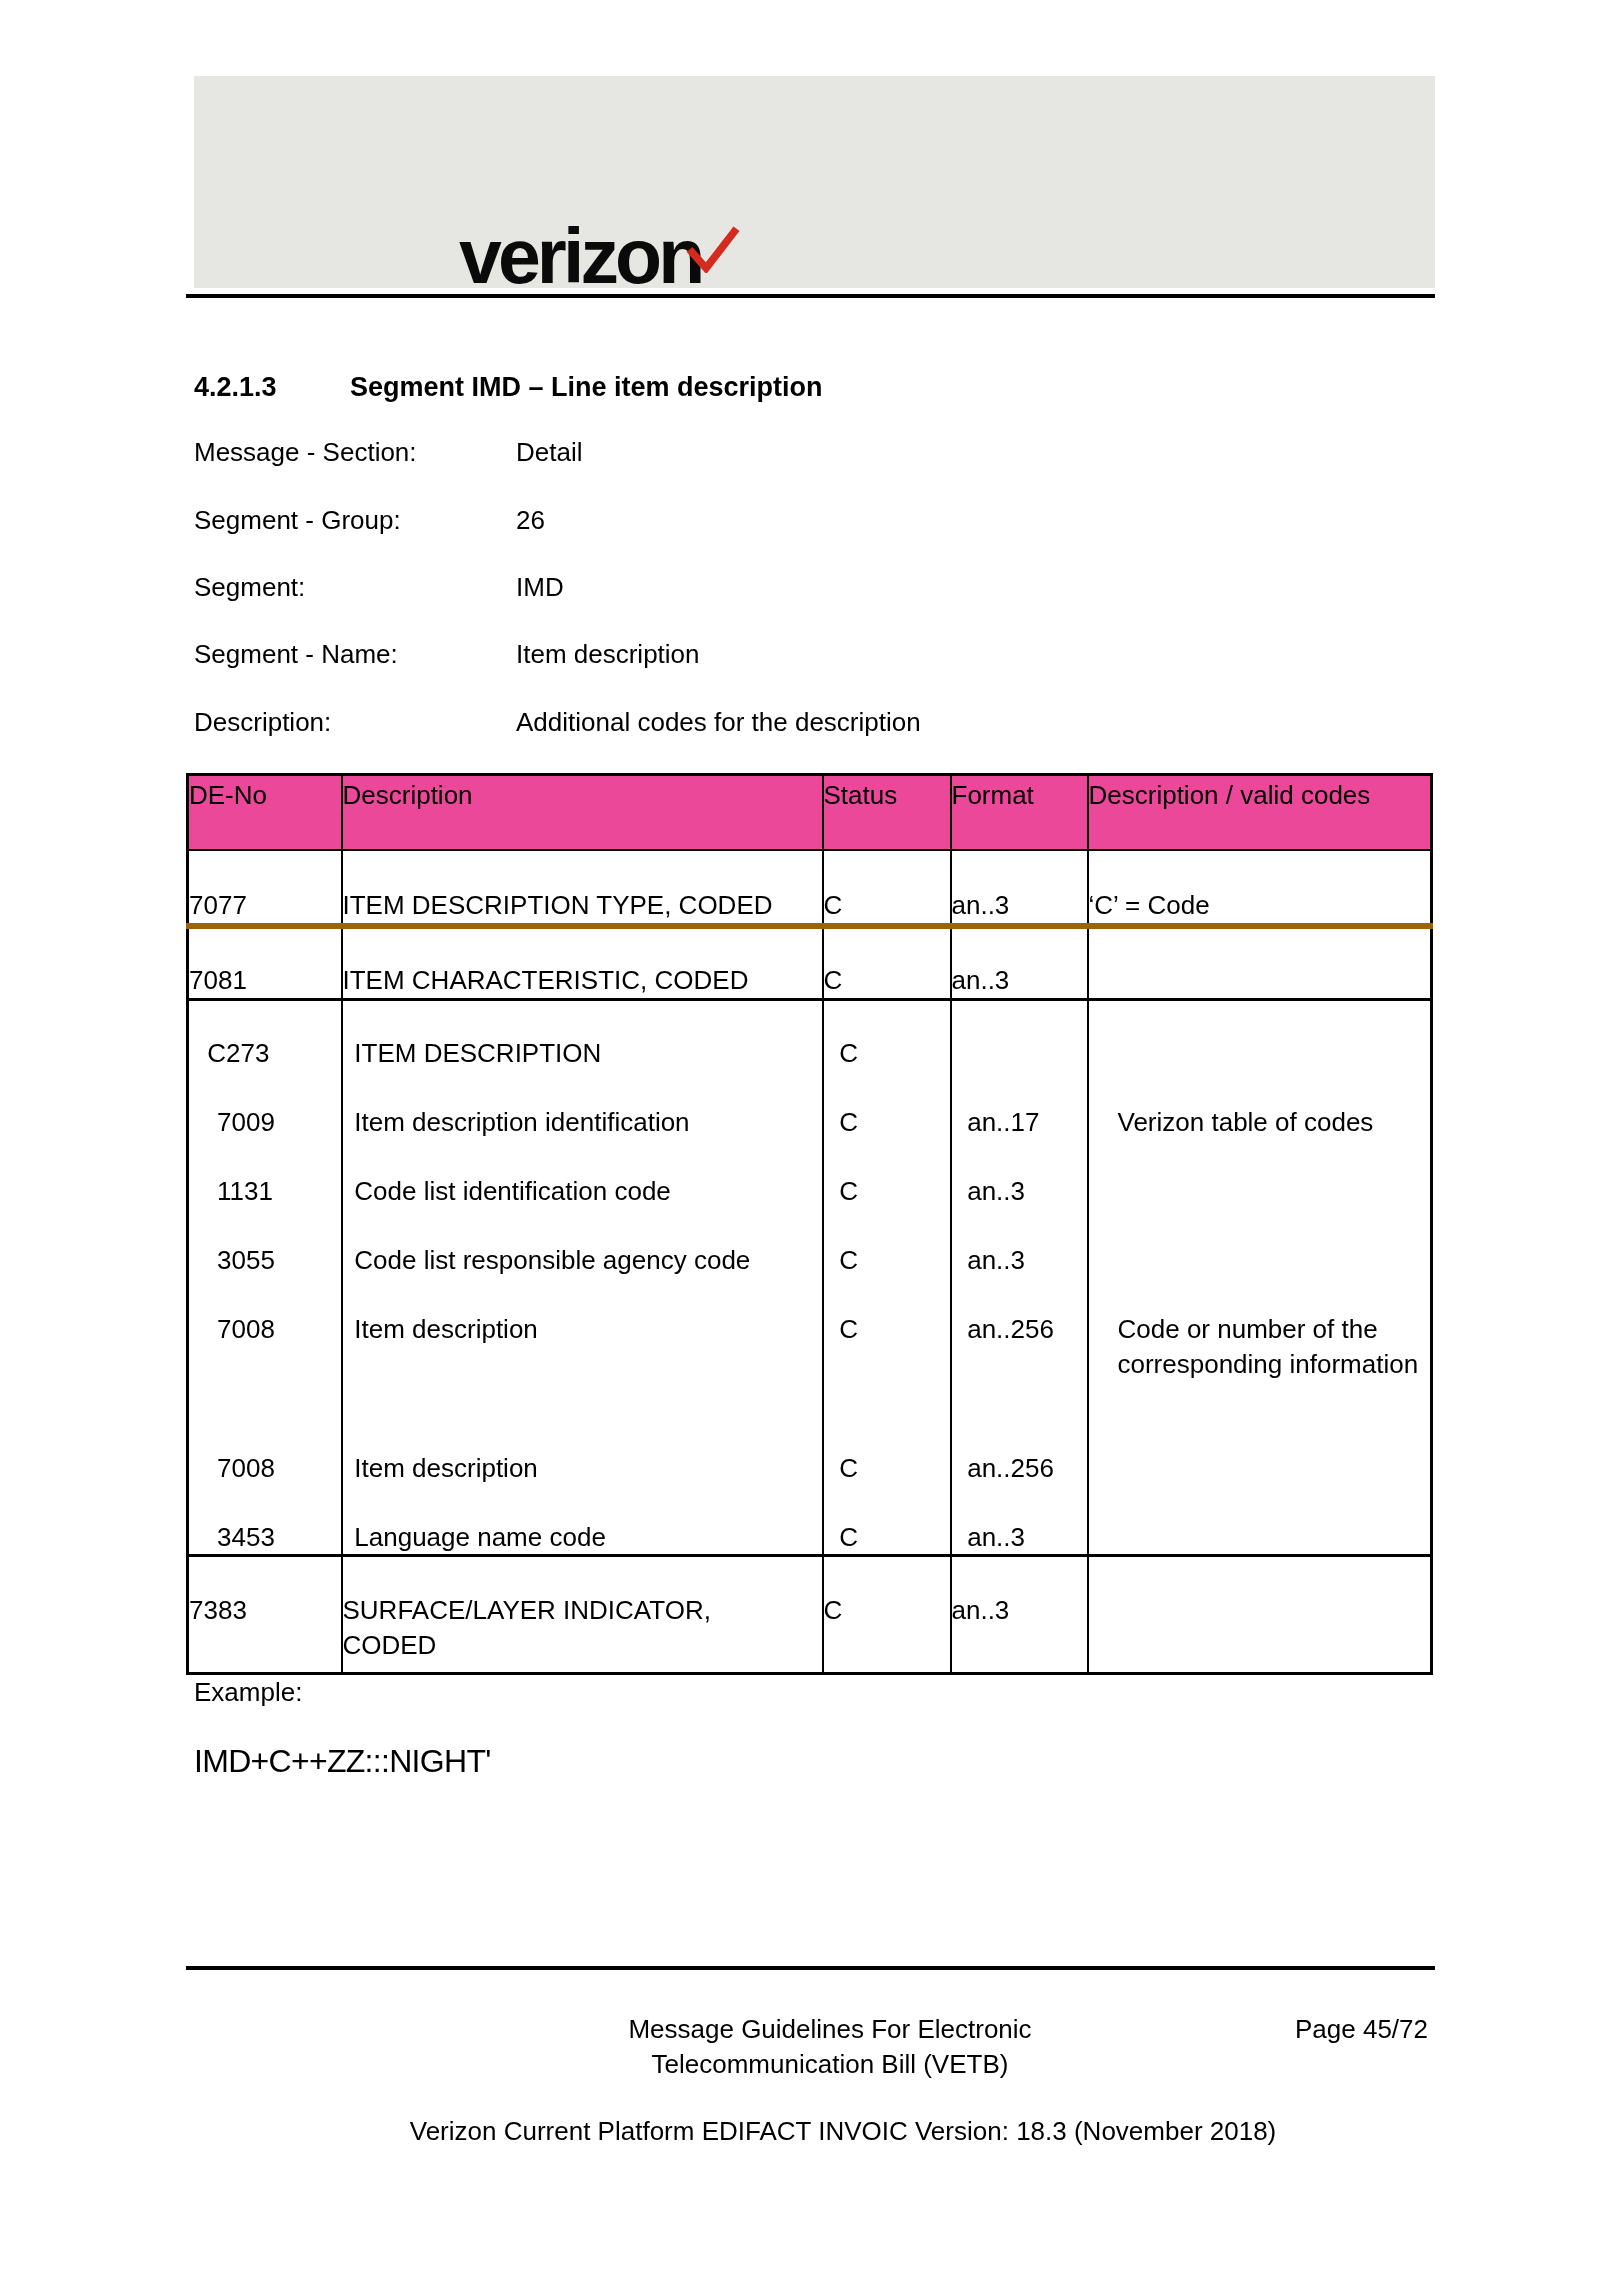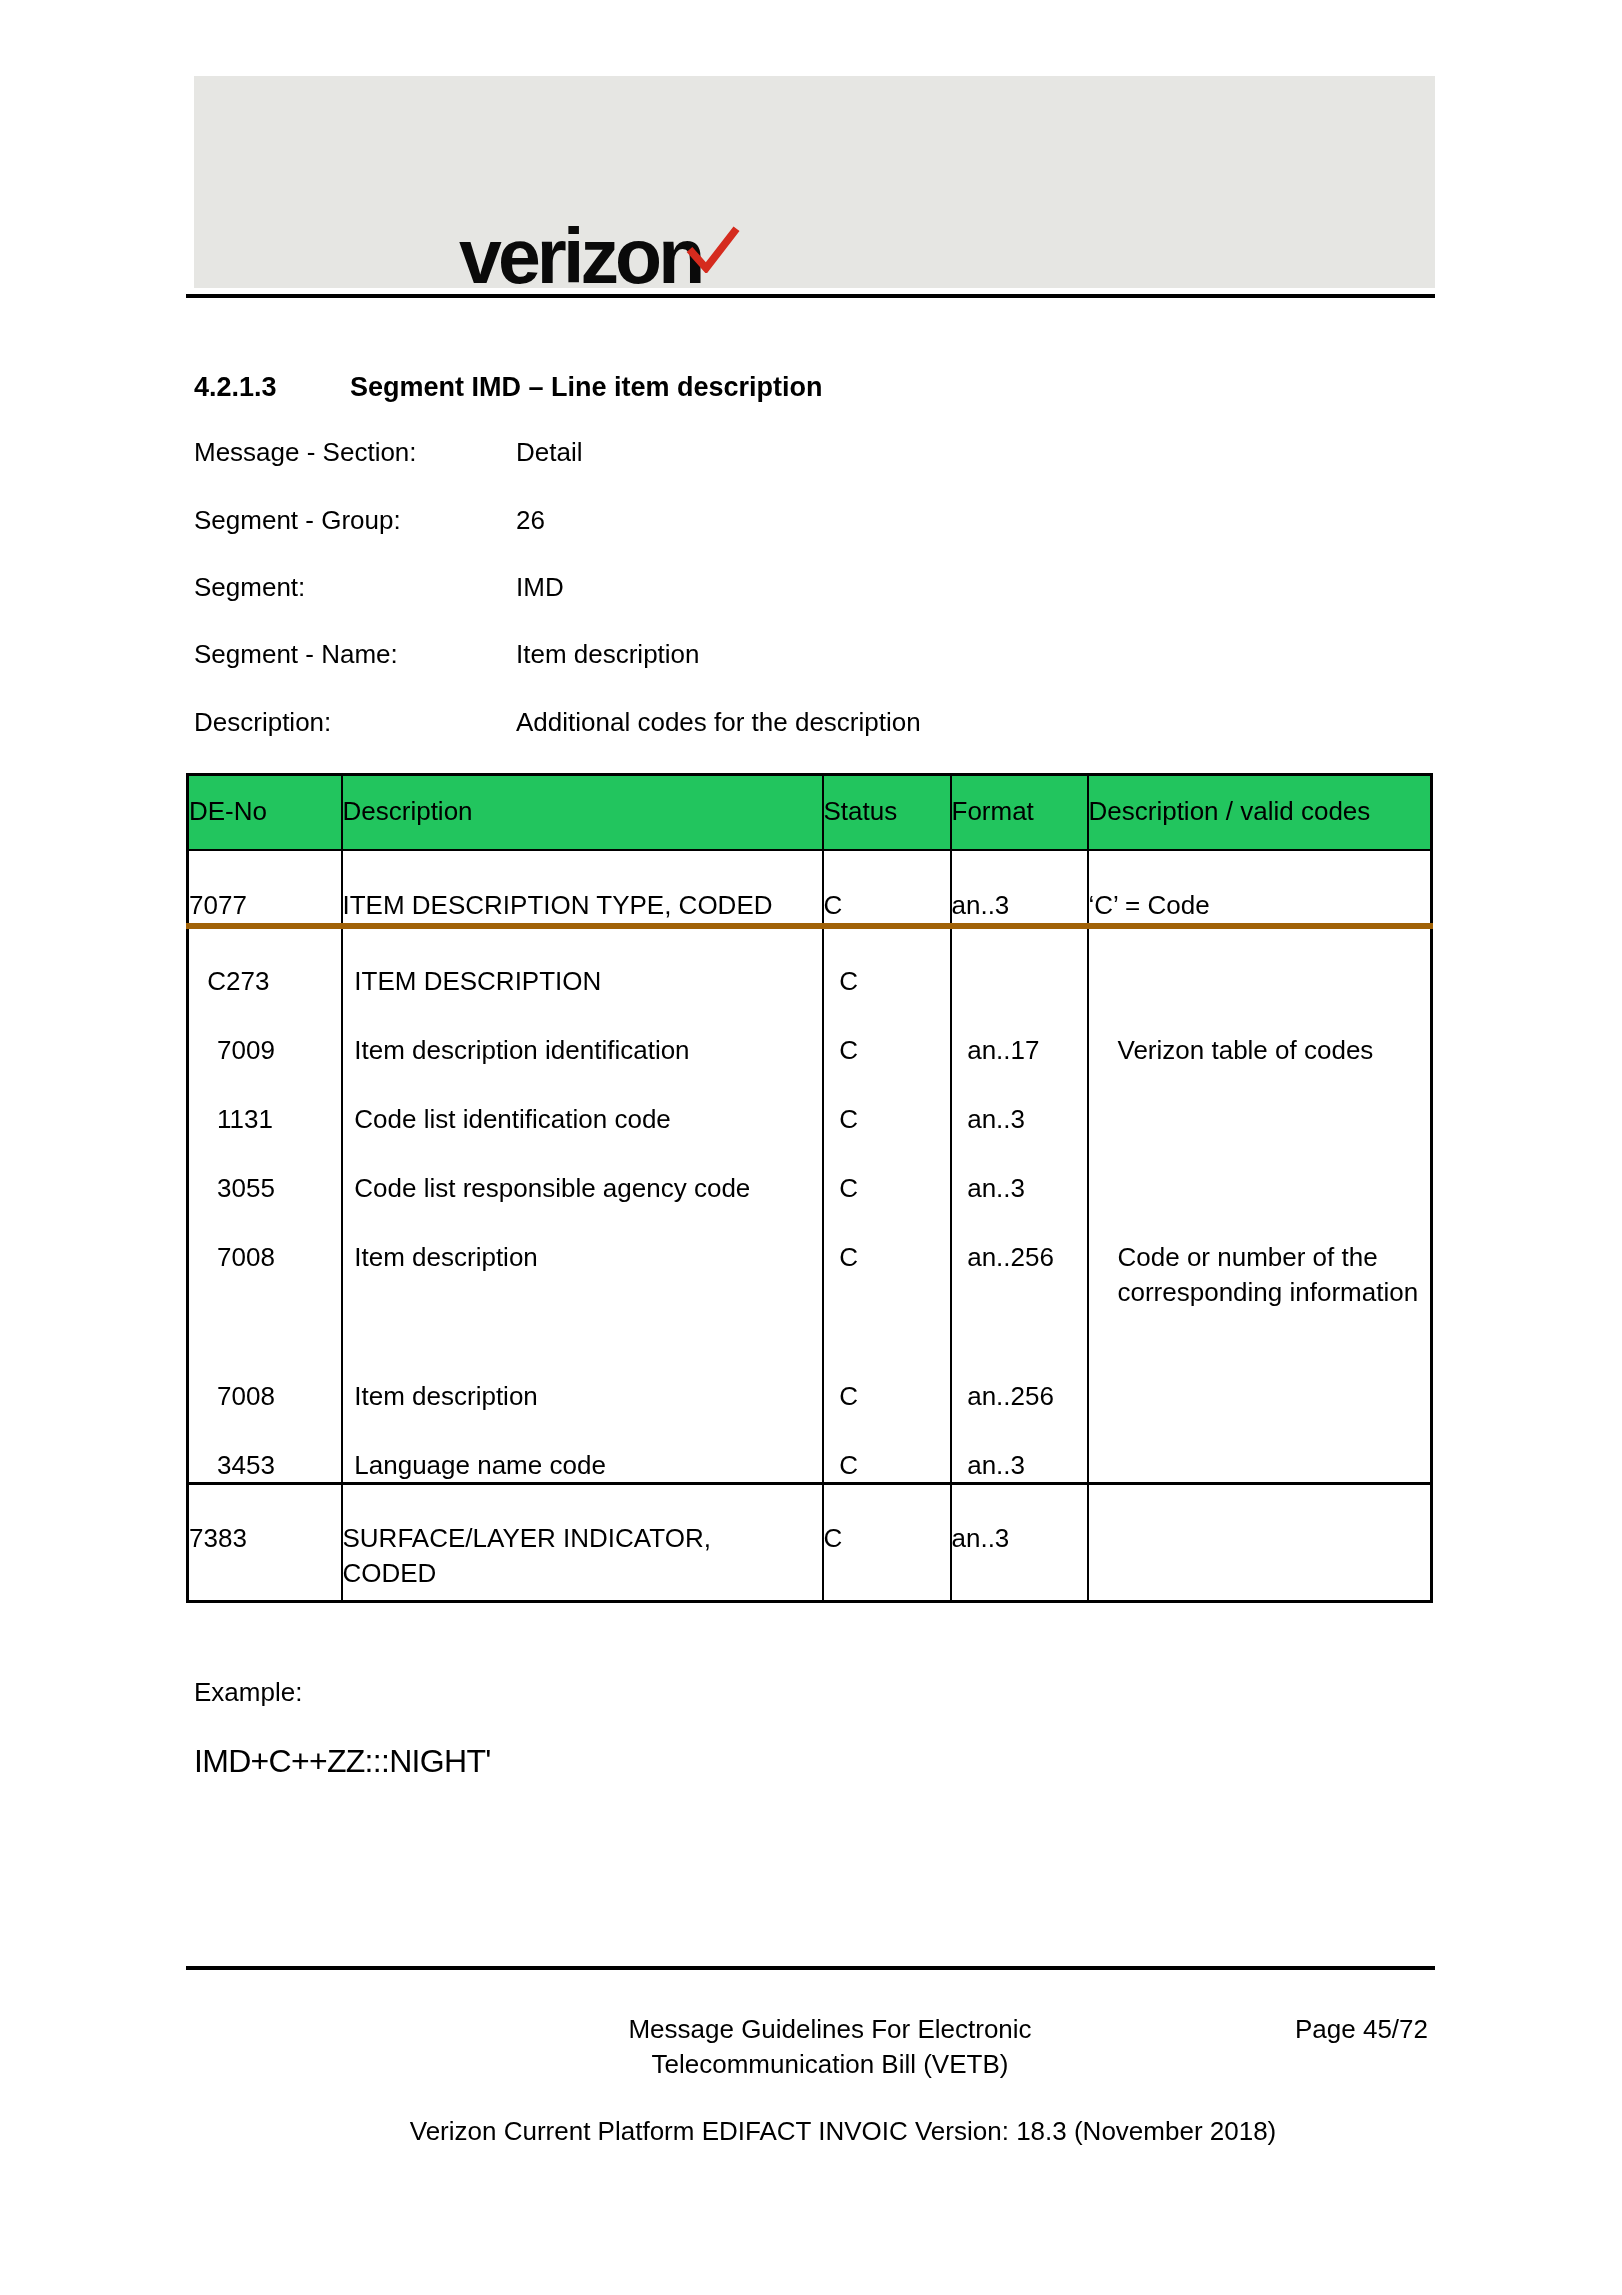--- a/index.html
+++ b/index.html
@@ -75,23 +75,23 @@
   col.c1{width:154px;} col.c2{width:481px;} col.c3{width:128px;}
   col.c4{width:137px;} col.c5{width:344px;}
   table.spec td{
     border-left:2px solid #000;
     border-right:2px solid #000;
     vertical-align:top;
     padding:0;
   }
   tr.tr-head{height:75px;}
   tr.tr-head td{
-    background:#22c55e;
+    background:#ec4899;
     border-bottom:2.6px solid #000;
-    padding-top:18px;
+    padding-top:2px;
   }
   tr.tr-7077{height:72px;}
   tr.tr-7077 td{border-bottom:6px solid #a16207; padding-top:37px;}
   tr.tr-7081{height:69px;}
   tr.tr-7081 td{border-bottom:3.3px solid #000; padding-top:34px;}
   tr.tr-c273{height:554px;margin-top:45px;}
   tr.tr-c273 td{border-bottom:3.3px solid #000;}
   tr.tr-7383{height:118px;}
   tr.tr-7383 td{padding-top:36px;}
 
@@ -177,20 +177,27 @@
       <td class="fm-pad">Format</td>
       <td class="vc-pad">Description / valid codes</td>
     </tr>
     <tr class="tr-7077">
       <td class="de-pad">7077</td>
       <td class="desc-pad">ITEM DESCRIPTION TYPE, CODED</td>
       <td class="st-pad">C</td>
       <td class="fm-pad">an..3</td>
       <td class="vc-pad">‘C’ = Code</td>
     </tr>
+    <tr class="tr-7081">
+      <td class="de-pad">7081</td>
+      <td class="desc-pad">ITEM CHARACTERISTIC, CODED</td>
+      <td class="st-pad">C</td>
+      <td class="fm-pad">an..3</td>
+      <td class="vc-pad"></td>
+    </tr>
     <tr class="tr-c273">
       <td>
         <div class="grp lv1">C273</div>
         <div class="grp lv2">7009</div>
         <div class="grp lv2">1131</div>
         <div class="grp lv2">3055</div>
         <div class="grp lv2 tall">7008</div>
         <div class="grp lv2">7008</div>
         <div class="grp lv2">3453</div>
       </td>

